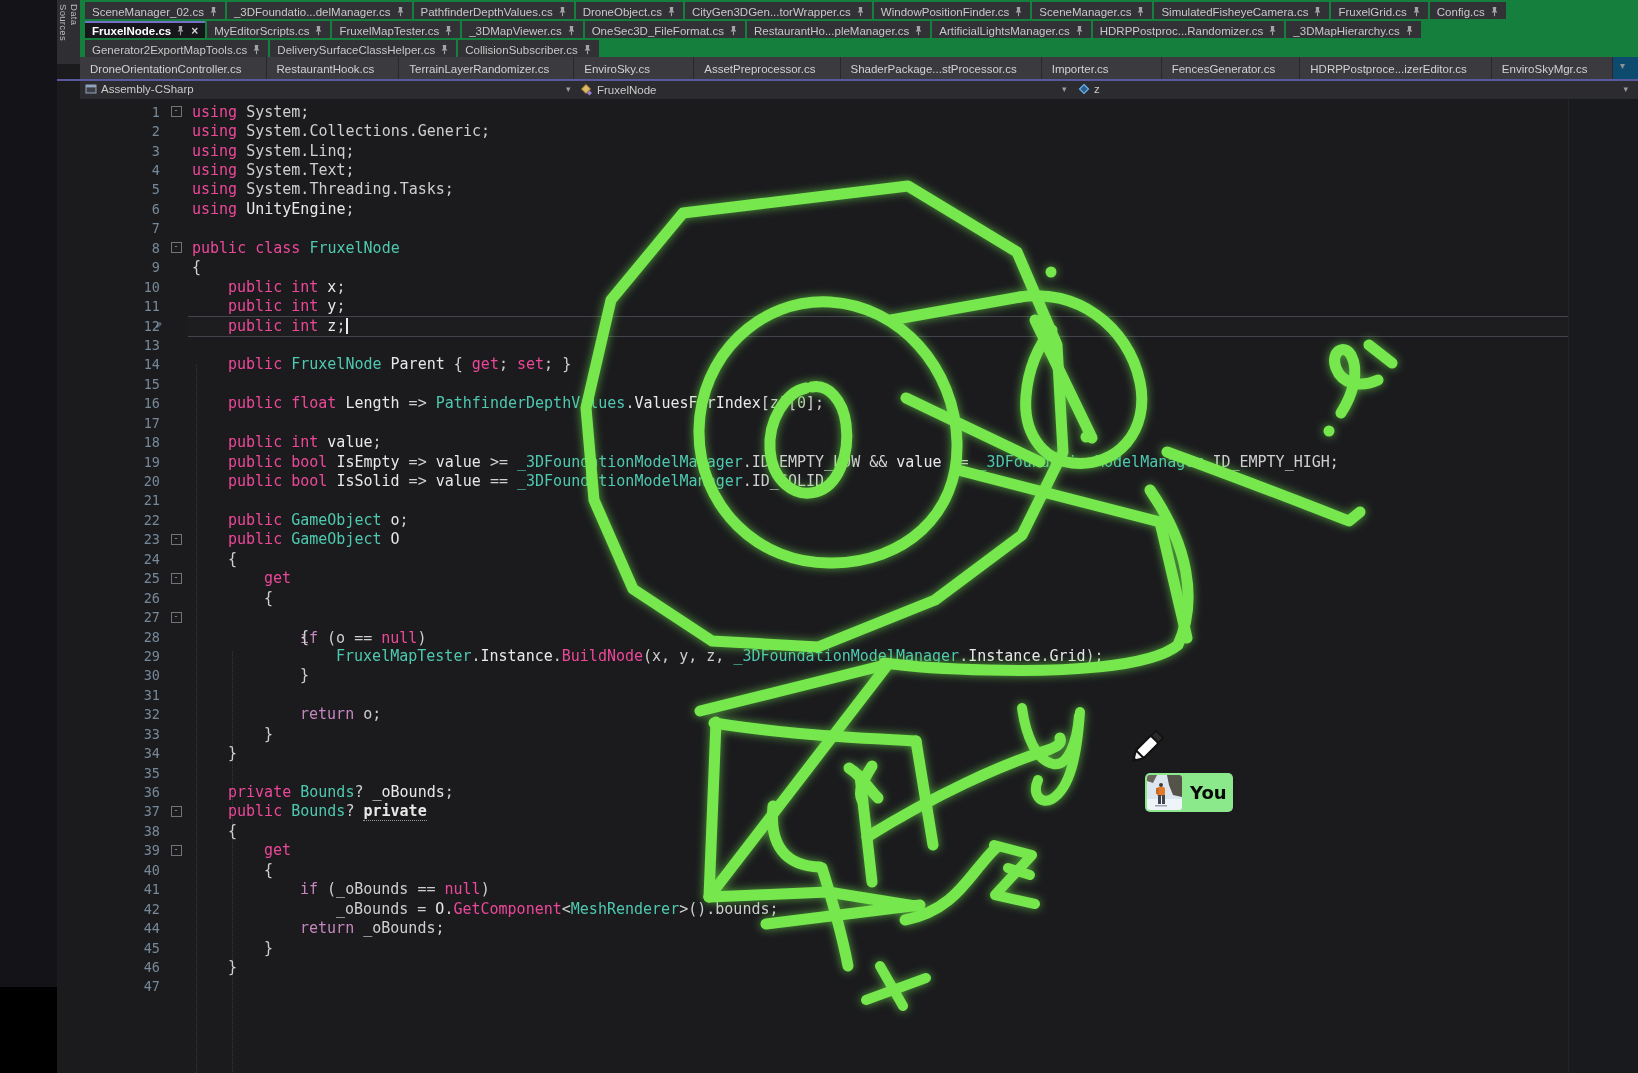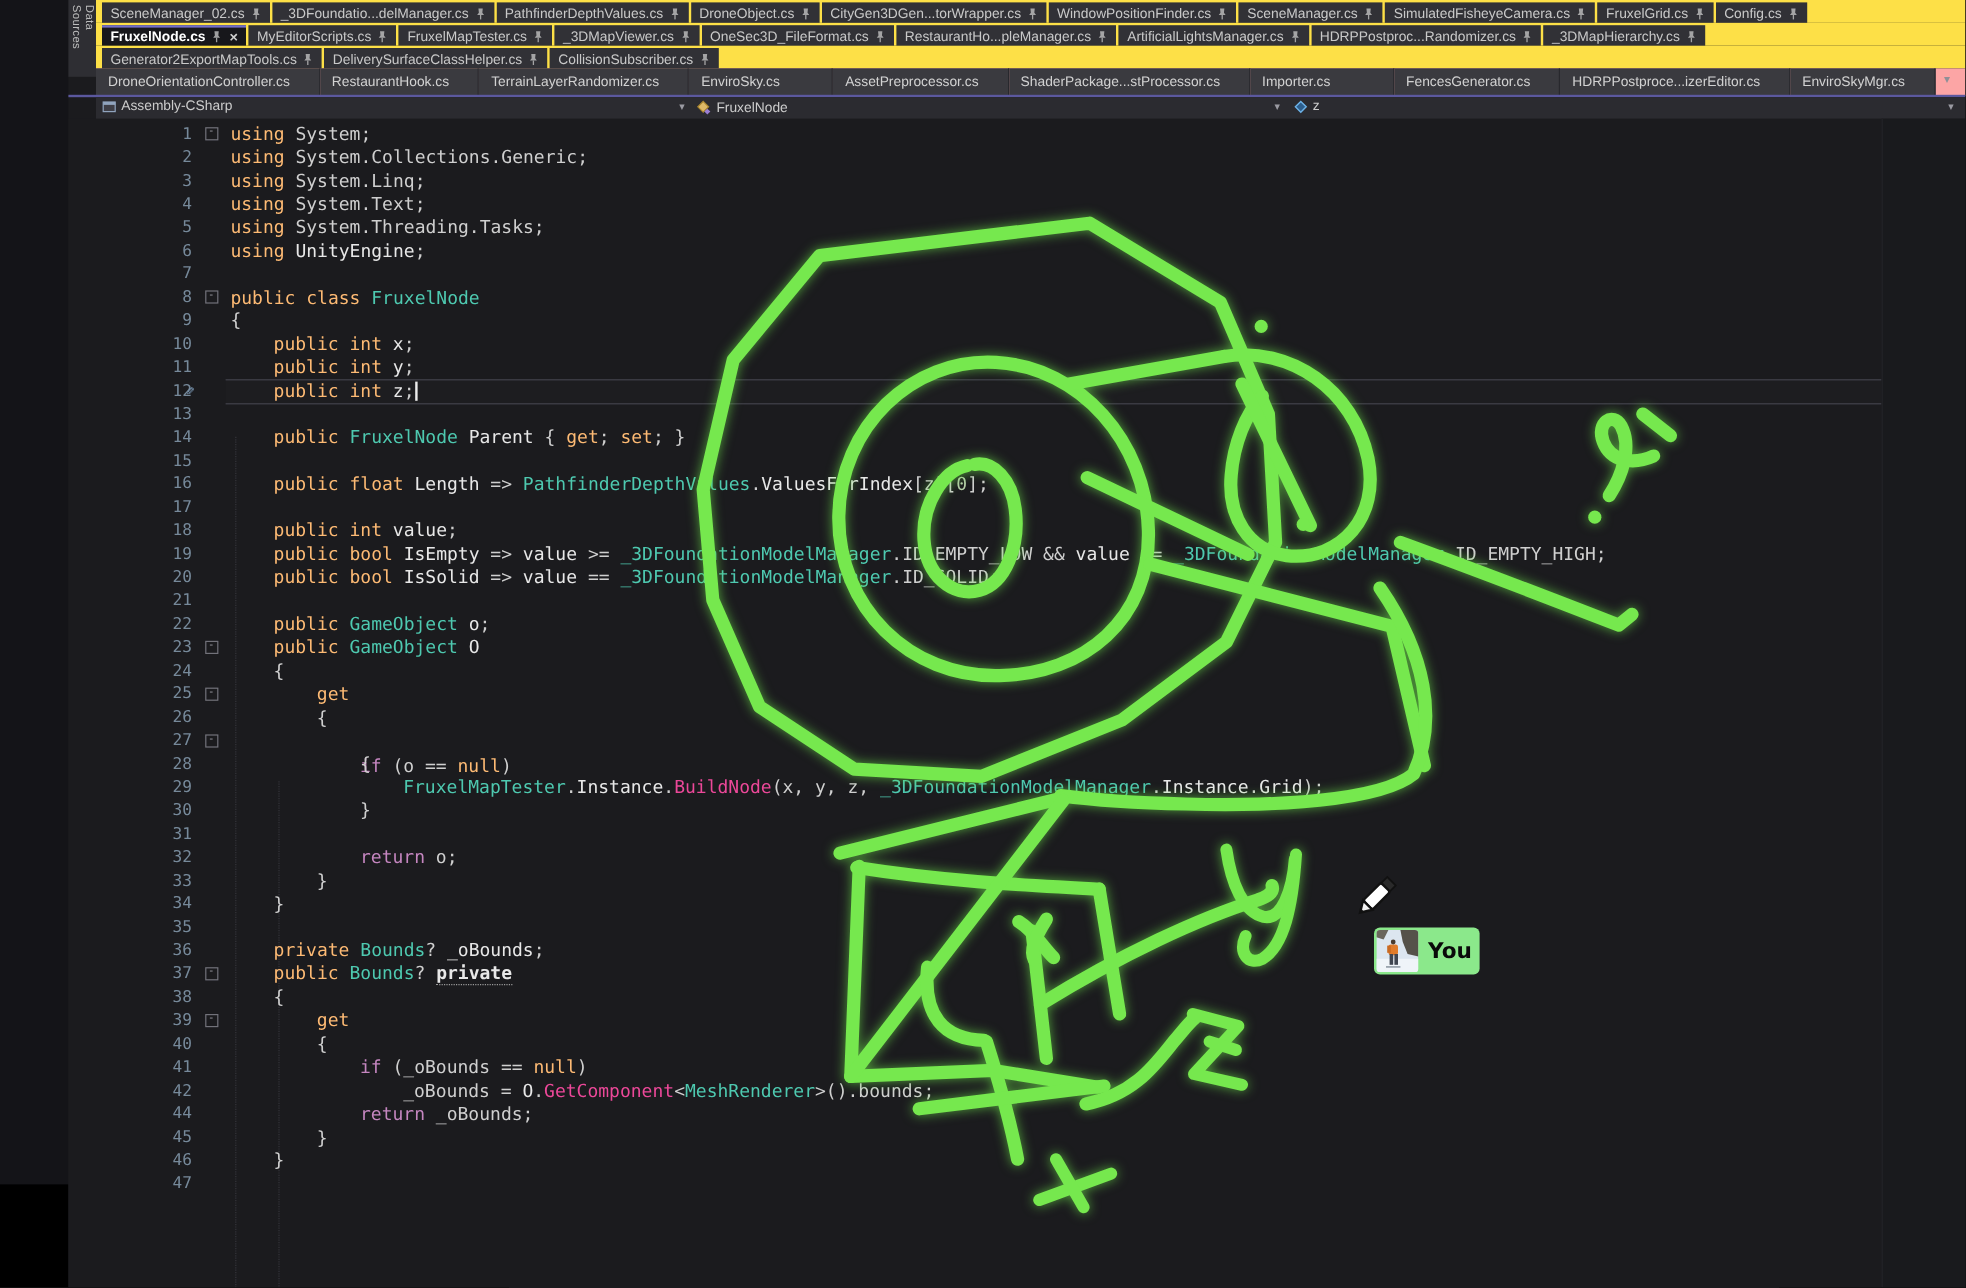--- a/index.html
+++ b/index.html
@@ -6,28 +6,28 @@
   .screen{position:relative;width:1638px;height:1073px;background:#1B1B1E;overflow:hidden;
           font-family:"Liberation Sans",sans-serif;-webkit-font-smoothing:antialiased;}
   
   .left-rail{position:absolute;left:0;top:0;width:57px;height:1073px;background:#141418;}
   .left-rail-footer{position:absolute;left:0;top:987px;width:57px;height:86px;background:#000;}
   .vtab{position:absolute;left:57px;top:0;width:23px;height:64px;background:#2E2E33;
         color:#BDBDBD;font-size:9.5px;writing-mode:vertical-rl;text-align:left;
         padding-top:4px;box-sizing:border-box;letter-spacing:.3px;}
   
   .tabs-area{position:absolute;left:80px;top:0;width:1558px;}
-  .tabrow{display:flex;align-items:flex-end;height:19px;background:#fde047;padding-left:5px;}
+  .tabrow{display:flex;align-items:flex-end;height:19px;background:#15803d;padding-left:5px;}
   .tabrow .tab{display:flex;align-items:center;gap:5px;height:17px;margin:0 2px 0 0;
        padding:0 7px;background:#313136;color:#C9C9C9;font-size:11.5px;white-space:nowrap;
        border-top:2px solid transparent;box-sizing:border-box;cursor:default;}
   .tabrow .tab.active{background:#17171B;border-top:2px solid #7470C9;color:#FFFFFF;font-weight:bold;}
   .tab .close{font-size:12px;line-height:10px;color:#CFCFCF;margin-left:1px;}
   .tab .pin{opacity:.85;}
-  .tabrow.r4{height:23px;background:#fca5a5;padding-left:0;}
+  .tabrow.r4{height:23px;background:#0c4a6e;padding-left:0;}
   .tabrow.r4 .tab{height:23px;margin:0;padding:0 24px 0 10px;background:#3A3A3F;
        border-top:none;border-right:1px solid #28282D;color:#D2D2D2;min-width:120px;}
   .ovf{position:absolute;color:#8F8F96;font-size:10px;}
   
   .crumbline{position:absolute;left:57px;top:79px;width:1581px;height:2px;background:#5B589E;}
   .breadcrumb{position:absolute;left:80px;top:81px;width:1558px;height:18px;background:#2B2B30;
       font-size:11.5px;color:#CCCCCC;}
   .breadcrumb .seg{position:absolute;top:2px;display:flex;align-items:center;gap:4px;white-space:nowrap;}
   .breadcrumb .arrow{position:absolute;top:3px;color:#9A9AA2;font-size:9px;}
   
@@ -37,21 +37,21 @@
             border-bottom:1px solid #43434B;background:rgba(255,255,255,.012);}
   .guide{position:absolute;width:0;border-left:1px dotted #35353B;}
   #lines{position:absolute;left:0;top:3px;width:1581px;}
   .cl{display:flex;height:19.45px;align-items:center;font-family:"DejaVu Sans Mono",monospace;
       font-size:15px;white-space:pre;}
   .cl .ln{width:103px;text-align:right;color:#76899A;font-size:13.5px;flex:0 0 auto;}
   .cl .mod{display:inline-block;width:0;color:#7F9DBB;font-size:11px;transform:translateX(2px) scaleX(-1);}
   .cl .fold{width:32px;flex:0 0 auto;display:flex;justify-content:center;align-items:center;}
   .cl .fbox{width:9px;height:9px;border:1px solid #72727A;color:#9B9BA3;font-size:9px;line-height:7px;
             text-align:center;background:#1B1B1E;}
-  .tk-k{color:#fdba74;} .tk-c{color:#C586C0;} .tk-t{color:#4EC9B0;} .tk-d{color:#CFCFCF;}
+  .tk-k{color:#ec4899;} .tk-c{color:#C586C0;} .tk-t{color:#4EC9B0;} .tk-d{color:#CFCFCF;}
   .tk-b{color:#E8E8E8;font-weight:normal;} .tk-m{color:#ec4899;} .tk-n{color:#B5CEA8;}
   .tk-bu{color:#E8E8E8;font-weight:bold;border-bottom:1px dotted #9a9a9a;}
   .caret{display:inline-block;width:2px;height:16px;background:#EDEDED;vertical-align:middle;margin-left:1px;}
   
   .doodle{position:absolute;left:0;top:0;pointer-events:none;
           filter:drop-shadow(0 0 5px rgba(110,230,75,.65));}
   .pencil{position:absolute;left:1118px;top:724px;pointer-events:none;}
   .you{position:absolute;left:1145px;top:773px;width:88px;height:39px;background:#8BE88B;
        border-radius:5px;display:flex;align-items:center;}
   .you .txt{font-family:"DejaVu Sans",sans-serif;font-weight:bold;font-size:18px;color:#0A0A0A;

